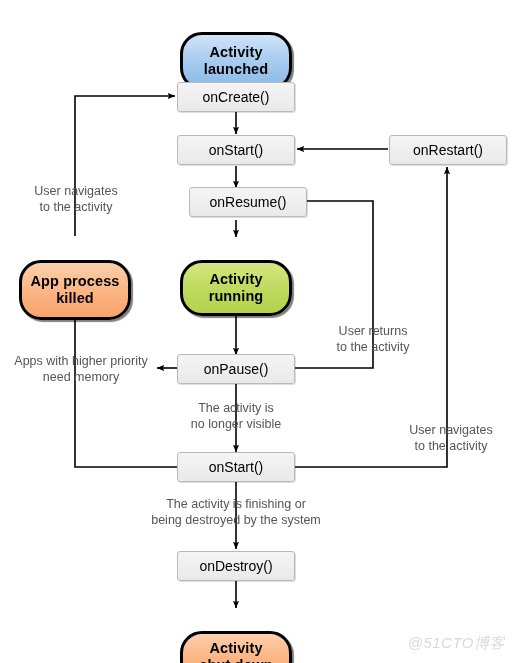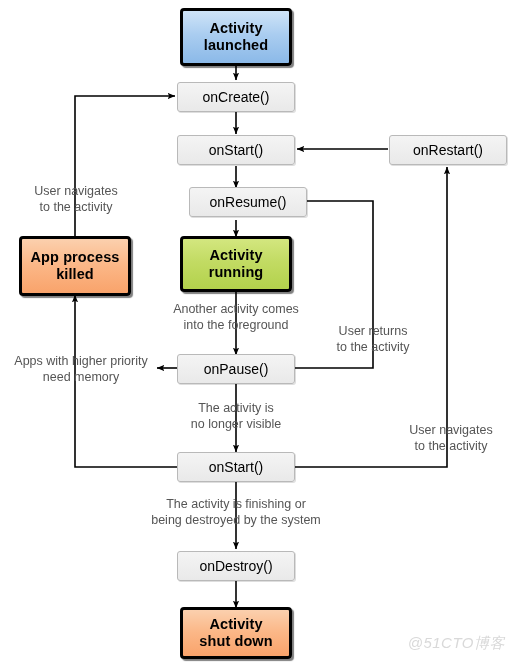--- a/index.html
+++ b/index.html
@@ -33,26 +33,27 @@
     border: 1px solid #b9b9b9;
     border-radius: 3px;
     box-shadow: 1px 1px 0 rgba(0,0,0,0.13);
     color: #000000;
     font-size: 14px;
     font-weight: 400;
   }
   
   .state {
     border: 3px solid #000000;
-    border-radius: 4px;
+    border-radius: 22px;
     color: #000000;
     font-size: 14.5px;
     font-weight: bold;
     letter-spacing: .1px;
     box-shadow: 2px 2px 1px rgba(0,0,0,0.5);
+    margin-top: 24px;
   }
   .state-blue   { background: linear-gradient(to bottom, #cfe4f8 0%, #aacdf0 45%, #8bb9e8 100%); }
   .state-green  { background: linear-gradient(to bottom, #d3e67f 0%, #c2db63 45%, #b3d24c 100%); }
   .state-orange { background: linear-gradient(to bottom, #fbd0ae 0%, #fbb787 48%, #f9a36b 100%); }
 
   
   .elabel {
     position: absolute;
     color: #555555;
     font-size: 12.5px;
@@ -163,21 +164,20 @@
   <div class="node method" style="left:177px; top:551px; width:118px; height:30px;">
     <span>onDestroy()</span>
   </div>
 
   <div class="node state state-orange" style="left:180px; top:607px; width:112px; height:52px;">
     <span>Activity<br>shut down</span>
   </div>
 
   <div class="elabel" style="left:10px; top:183px; width:132px;">User navigates<br>to the activity</div>
 
-  <div class="elabel" style="left:155px; top:301px; width:162px;">Another activity comes<br>into the foreground</div>
 
   <div class="elabel" style="left:8px; top:353px; width:146px;">Apps with higher priority<br>need memory</div>
 
   <div class="elabel" style="left:326px; top:323px; width:94px;">User returns<br>to the activity</div>
 
   <div class="elabel" style="left:172px; top:400px; width:128px;">The activity is<br>no longer visible</div>
 
   <div class="elabel" style="left:396px; top:422px; width:110px;">User navigates<br>to the activity</div>
 
   <div class="elabel" style="left:139px; top:496px; width:194px;">The activity is finishing or<br>being destroyed by the system</div>

